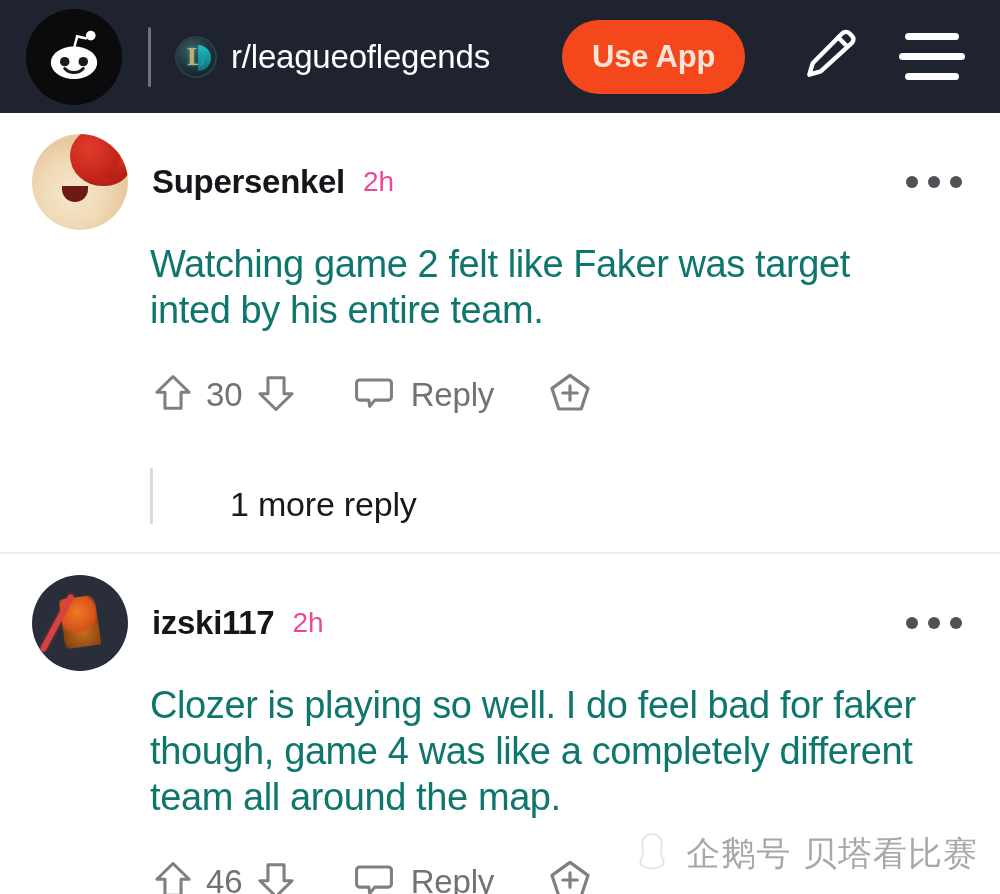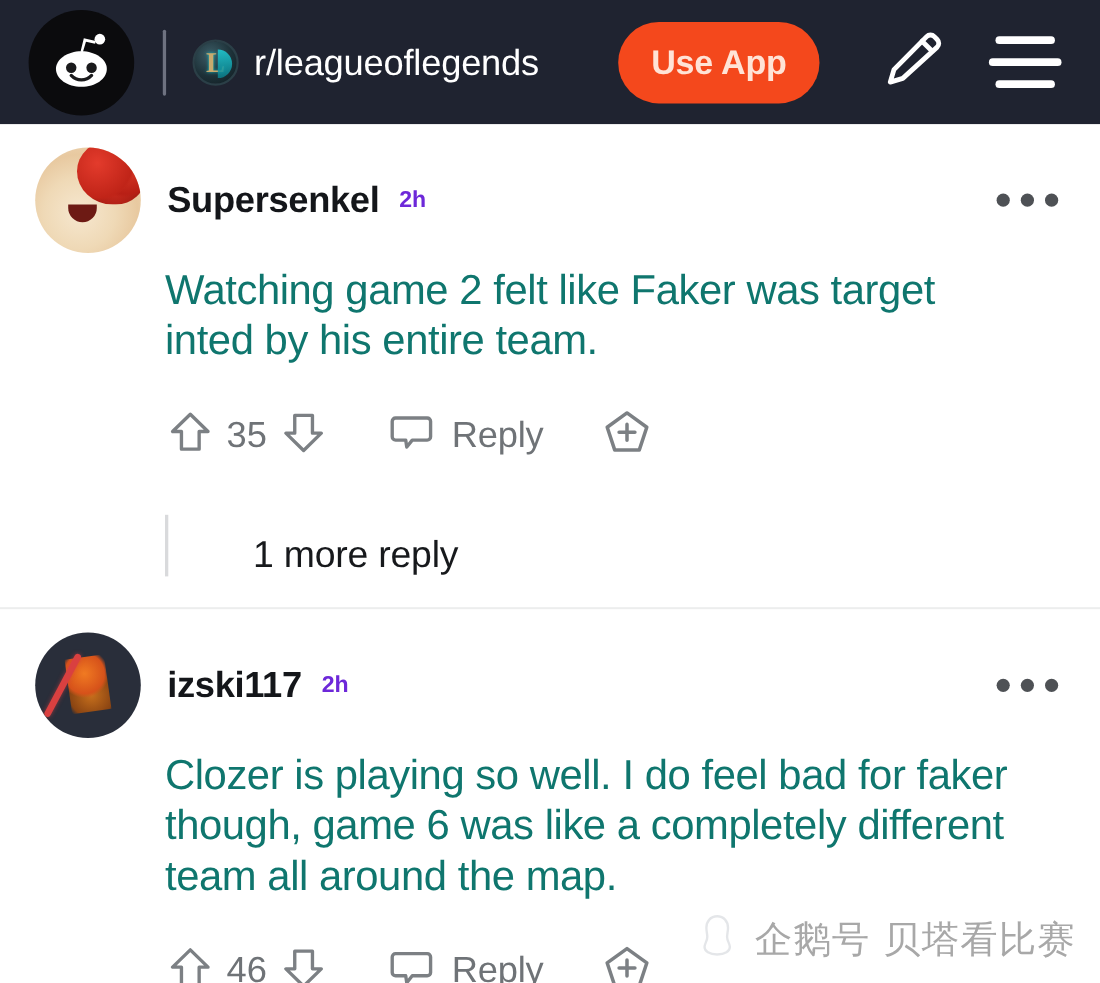--- a/index.html
+++ b/index.html
@@ -207,24 +207,23 @@
     margin-left: 24px;
     font-size: 33px;
     font-weight: bold;
     color: #14161a;
     letter-spacing: -0.3px;
     white-space: nowrap;
   }
 
   .timestamp {
     margin-left: 18px;
-    font-size: 21px;
-    color: #6d28d9;
+    font-size: 28px;
+    color: #ec4899;
     white-space: nowrap;
-    font-weight: bold;
   }
 
   .overflow-dots {
     margin-left: auto;
     display: flex;
     gap: 10px;
     align-items: center;
     background: none;
     border: none;
     cursor: pointer;
@@ -414,21 +413,21 @@
 
     <div class="actions">
       <div class="vote-group">
         <button class="act-btn">
           <span>
             <svg width="46" height="46" viewBox="0 0 24 24" fill="none" stroke="#7c8084" stroke-width="1.6" stroke-linejoin="round">
               <path d="M12 3.4 3.6 11.6h4.2v8.4h8.4v-8.4h4.2z"></path>
             </svg>
           </span>
         </button>
-        <span class="score">35</span>
+        <span class="score">30</span>
         <button class="act-btn">
           <span>
             <svg width="46" height="46" viewBox="0 0 24 24" fill="none" stroke="#7c8084" stroke-width="1.6" stroke-linejoin="round">
               <path d="M12 20.6 3.6 12.4h4.2V4h8.4v8.4h4.2z"></path>
             </svg>
           </span>
         </button>
       </div>
 
       <button class="reply-btn">
@@ -464,21 +463,21 @@
       <div class="avatar avatar-sprite"></div>
       <div class="username">izski117</div>
       <div class="timestamp">2h</div>
       <button class="overflow-dots">
         <span></span>
           <span></span>
           <span></span>
       </button>
     </div>
 
-    <div class="comment-body">Clozer is playing so well. I do feel bad for faker though, game 6 was like a completely different team all around the map.</div>
+    <div class="comment-body">Clozer is playing so well. I do feel bad for faker though, game 4 was like a completely different team all around the map.</div>
 
     <div class="actions">
       <div class="vote-group">
         <button class="act-btn">
           <span>
             <svg width="46" height="46" viewBox="0 0 24 24" fill="none" stroke="#7c8084" stroke-width="1.6" stroke-linejoin="round">
               <path d="M12 3.4 3.6 11.6h4.2v8.4h8.4v-8.4h4.2z"></path>
             </svg>
           </span>
         </button>

